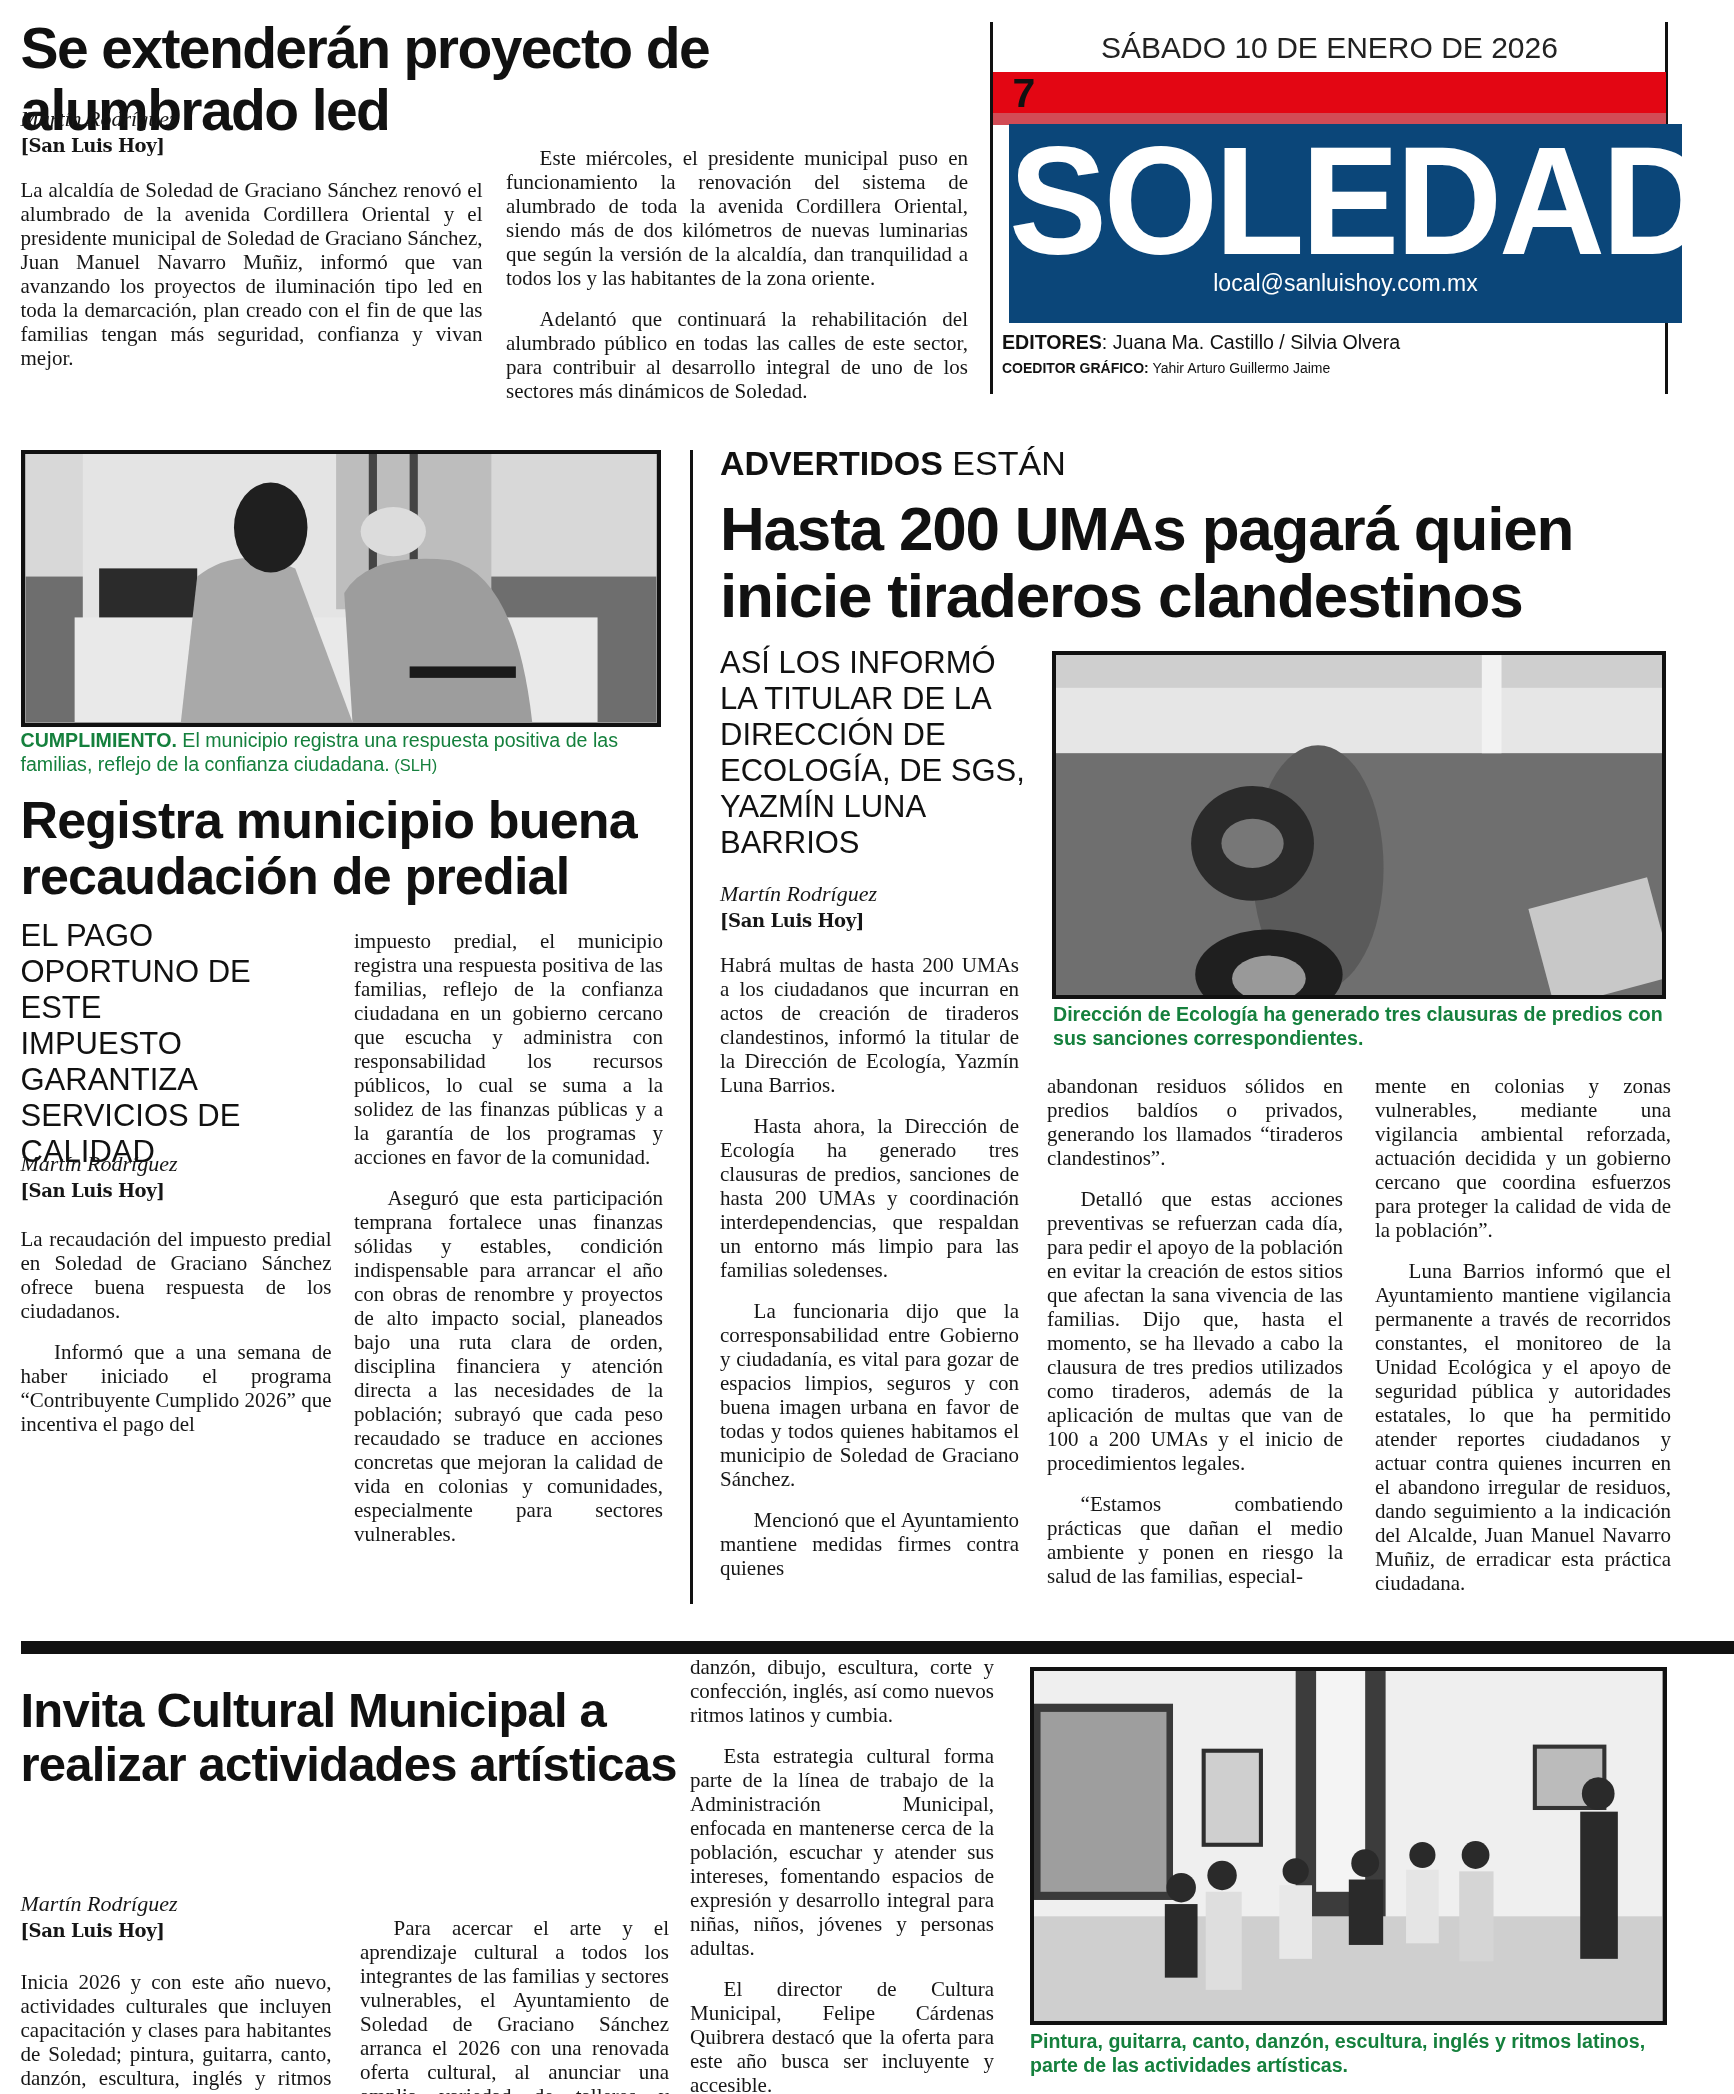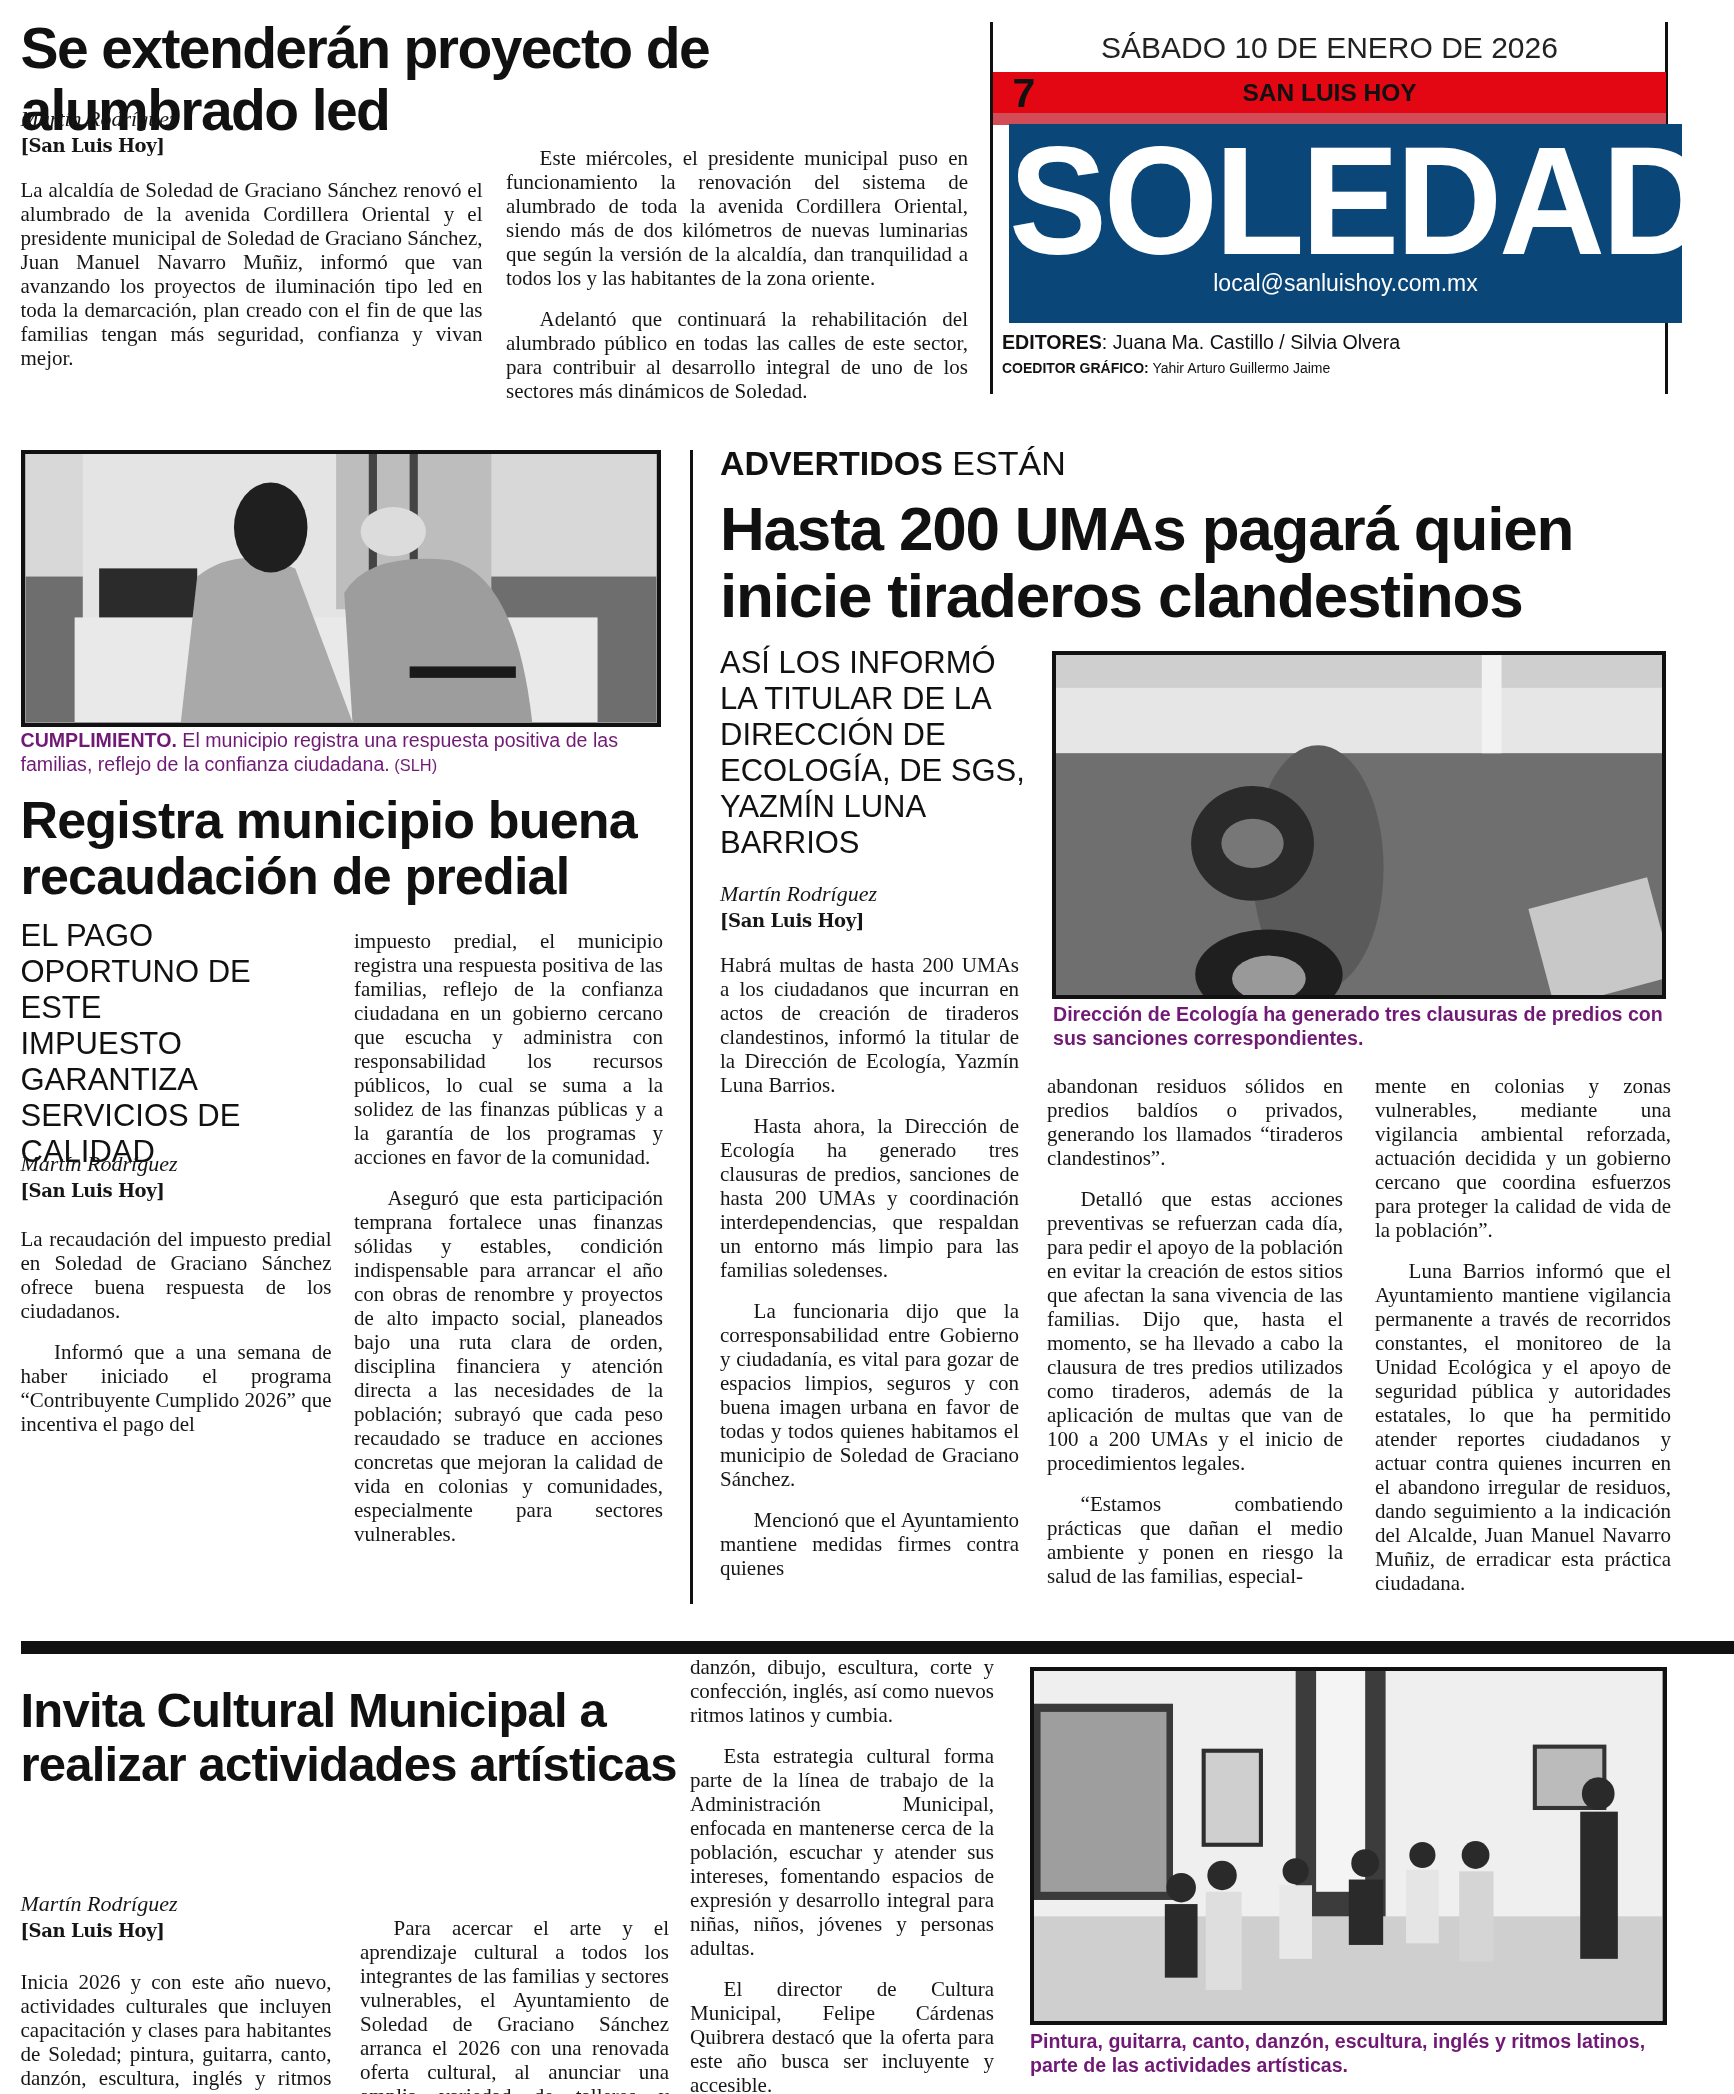--- a/index.html
+++ b/index.html
@@ -8,21 +8,21 @@
   .abs{position:absolute;}
   .sans{font-family:"Liberation Sans",sans-serif;}
   .headline{font-family:"Liberation Sans",sans-serif;font-weight:700;color:#111;letter-spacing:-0.8px;line-height:1.08;margin:0;}
   .deck{font-family:"Liberation Sans",sans-serif;font-weight:400;color:#111;line-height:1.2;margin:0;}
   .byline{text-align:left;line-height:1.3;}
   .byline .author{font-family:"Liberation Serif",serif;font-style:italic;font-size:22px;display:block;}
   .byline .outlet{font-family:"DejaVu Serif",serif;font-weight:700;font-size:18px;display:block;letter-spacing:-0.4px;}
   .body p{margin:0;text-align:justify;hyphens:auto;font-family:"Liberation Serif",serif;font-size:21px;line-height:24px;}
   .body p.ind{text-indent:1.6em;margin-top:17px;}
   .photo{border:4.1px solid #111;box-sizing:border-box;overflow:hidden;background:#9a9a9a;}
-  .caption{font-family:"Liberation Sans",sans-serif;font-size:19.6px;line-height:24px;color:#701a75;margin:0;}
+  .caption{font-family:"Liberation Sans",sans-serif;font-size:19.6px;line-height:24px;color:#15803d;margin:0;}
   .caption b{font-weight:700;}
   .vrule{background:#111;width:3.3px;}
   .hrule{background:#111;}
 </style>
 </head>
 <body>
 
 <h1 class="headline abs" style="left:20.5px;top:18px;width:966px;font-size:57px;letter-spacing:-1.6px;">Se extenderán proyecto de alumbrado led</h1>
 
 <div class="byline abs" style="left:20.5px;top:105px;width:458px;">
@@ -38,21 +38,20 @@
   <p class="ind">Adelantó que continuará la rehabilitación del alumbrado público en todas las calles de este sector, para contribuir al desarrollo integral de uno de los sectores más dinámicos de Soledad.</p>
 </div>
 
 <div class="abs vrule" style="left:990px;top:22px;height:372px;width:2.5px;"></div>
 <div class="abs vrule" style="left:1665px;top:22px;height:372px;width:2.5px;"></div>
 
 <div class="abs sans" style="left:993px;top:31px;width:673px;text-align:center;font-size:30px;font-weight:300;color:#222;letter-spacing:0px;">SÁBADO 10 DE ENERO DE 2026</div>
 
 <div class="abs" style="left:993px;top:72px;width:673px;height:41px;background:#e30613;">
   <span class="abs sans" style="left:19.6px;top:-1.6px;font-size:41px;font-weight:900;color:#111;">7</span>
-  <span class="abs sans" style="left:0;width:673px;top:6.5px;text-align:center;font-size:24.5px;font-weight:700;color:#111;">SAN LUIS HOY</span>
 </div>
 <div class="abs" style="left:993px;top:113px;width:673px;height:11.5px;background:#d24b55;"></div>
 <div class="abs" style="left:993px;top:124px;width:673px;height:199px;background:#0b4679;margin-left:16px;">
   <div class="abs sans" style="left:0;width:673px;top:3.3px;text-align:center;font-size:147px;font-weight:700;color:#fff;letter-spacing:-3.3px;line-height:1;transform:scaleY(1.05);">SOLEDAD</div>
   <div class="abs sans" style="left:0;width:673px;top:146px;text-align:center;font-size:23px;color:#fff;">local@sanluishoy.com.mx</div>
 </div>
 
 <div class="abs sans" style="left:1002px;top:331px;font-size:19.6px;color:#111;">
   <b>EDITORES</b><span>: Juana Ma. Castillo / Silvia Olvera</span>
 </div>

